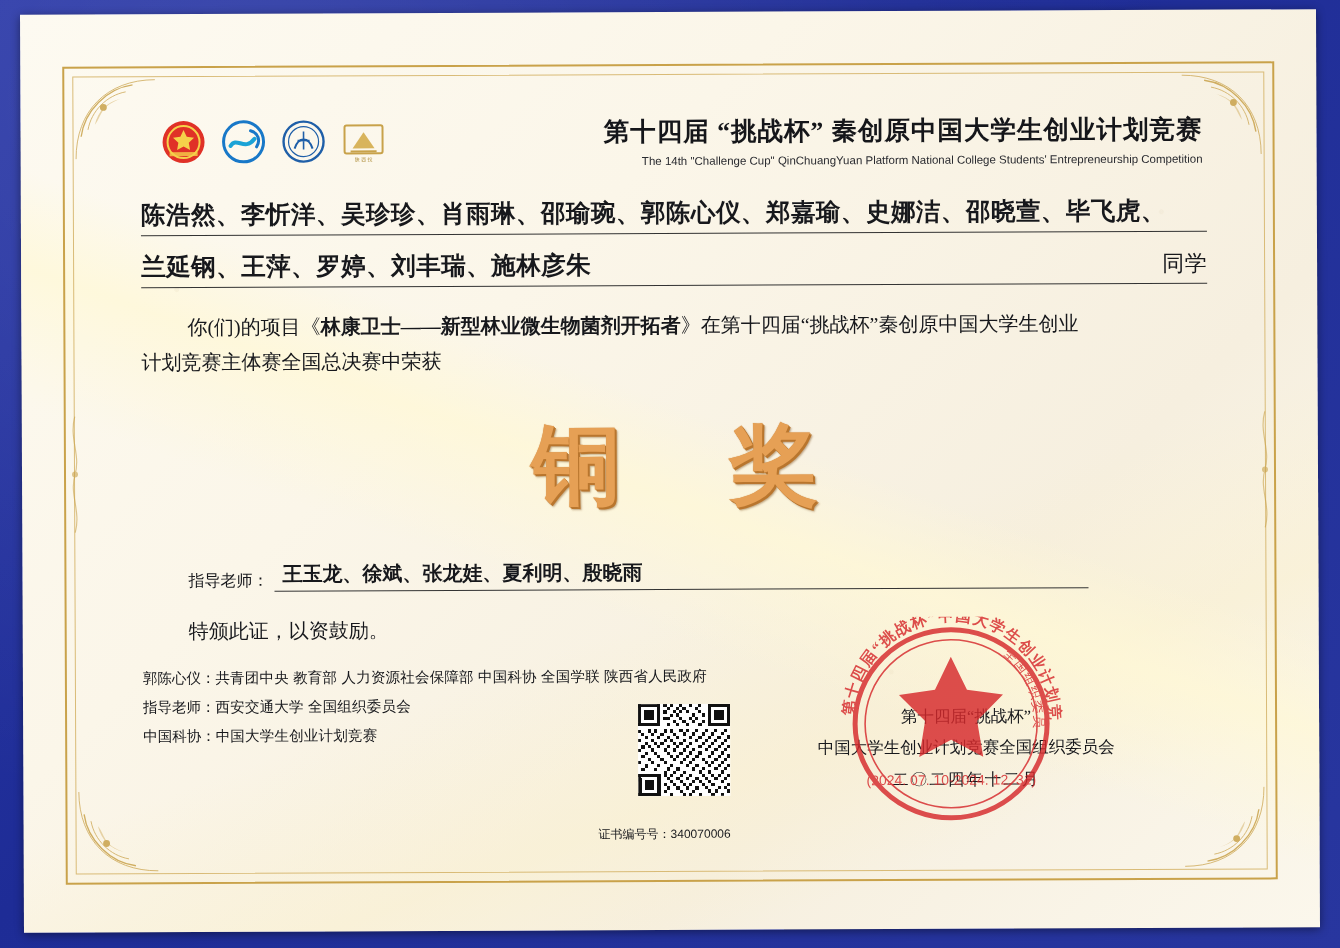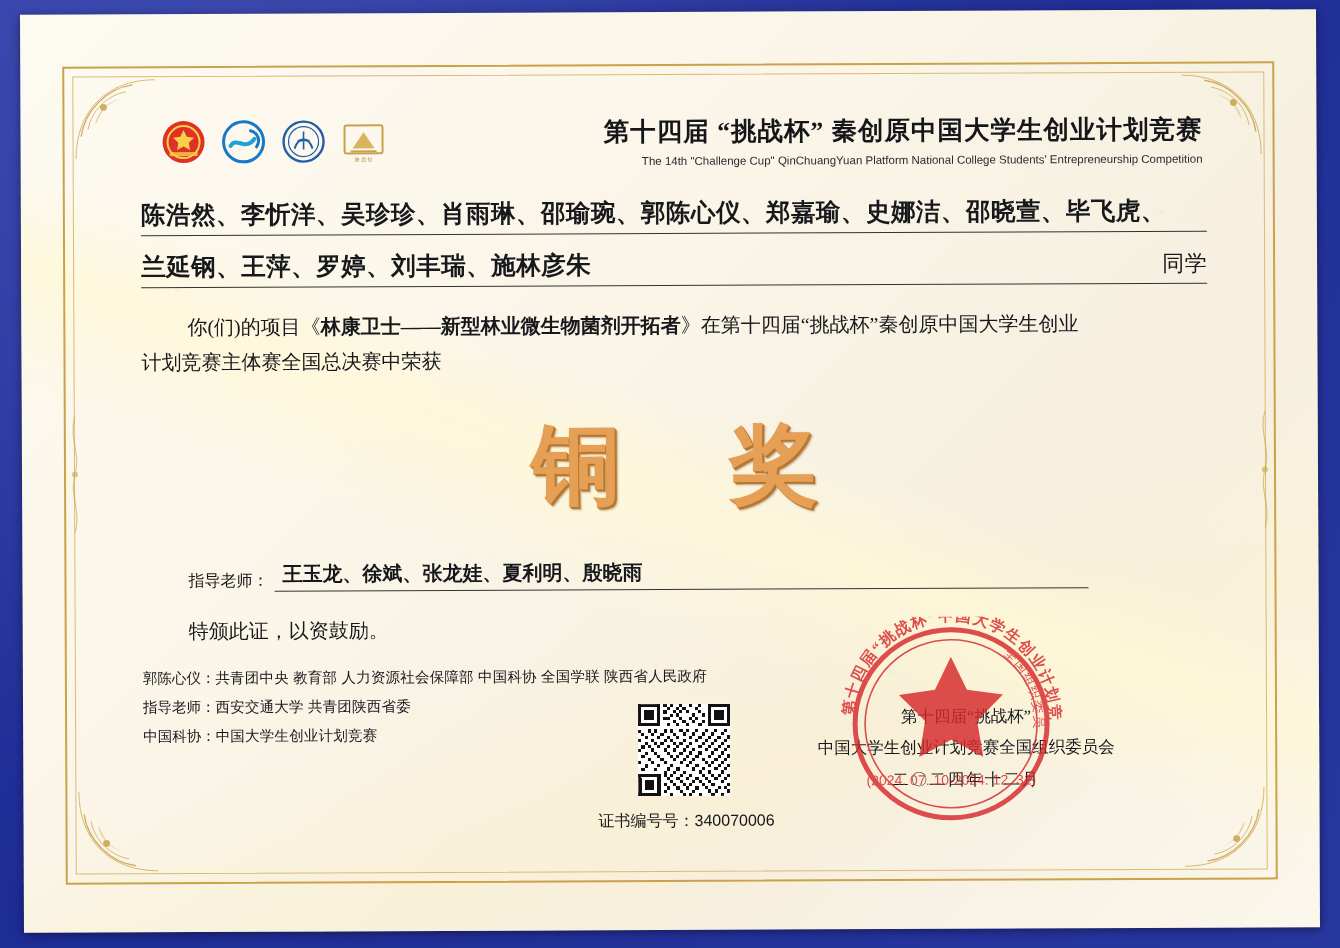--- a/index.html
+++ b/index.html
@@ -143,21 +143,21 @@
     color:#17181c; font-family:"Liberation Sans","DejaVu Sans",sans-serif;
   }
   .orgs .row span.lab{ }
   .orgs .row span.val{ letter-spacing:.2px; }
   .qr{
     position:absolute; left:495px; top:68px; width:92px; height:92px;
     background:#fff;
   }
   .qr svg{ display:block; }
   .cert-no{
-    position:absolute; left:455px; top:175px; font-size:16px; color:#17181c;
+    position:absolute; left:455px; top:190px; font-size:12px; color:#17181c;
     font-family:"Liberation Sans","DejaVu Sans",sans-serif;
   }
   .signer{
     position:absolute; right:8px; top:66px; text-align:center;
     font-size:16px; line-height:1.9; color:#17181c; width:470px;
   }
   .signer .l1{ font-size:16.5px; }
   .signer .l2{ font-size:16.5px; }
   .signer .l3{ font-size:16.5px; letter-spacing:2px; }
 
@@ -301,21 +301,21 @@
     </div>
 
     <div class="grant">特颁此证，以资鼓励。</div>
 
     <div class="footer">
       <div class="orgs">
         <div class="row">
           <span class="lab">郭陈心仪：</span><span class="val">共青团中央    教育部    人力资源社会保障部    中国科协    全国学联    陕西省人民政府</span>
         </div>
         <div class="row">
-          <span class="lab">指导老师：</span><span class="val">西安交通大学    共青团陕西省委</span>
+          <span class="lab">指导老师：</span><span class="val">西安交通大学    全国组织委员会</span>
         </div>
         <div class="row">
           <span class="lab">中国科协：</span><span class="val">中国大学生创业计划竞赛</span>
         </div>
       </div>
 
       <div class="qr">
         <svg viewBox="0 0 29 29" width="92" height="92" shape-rendering="crispEdges">
           <rect width="29" height="29" fill="#fff"></rect>
           <g fill="#111">

